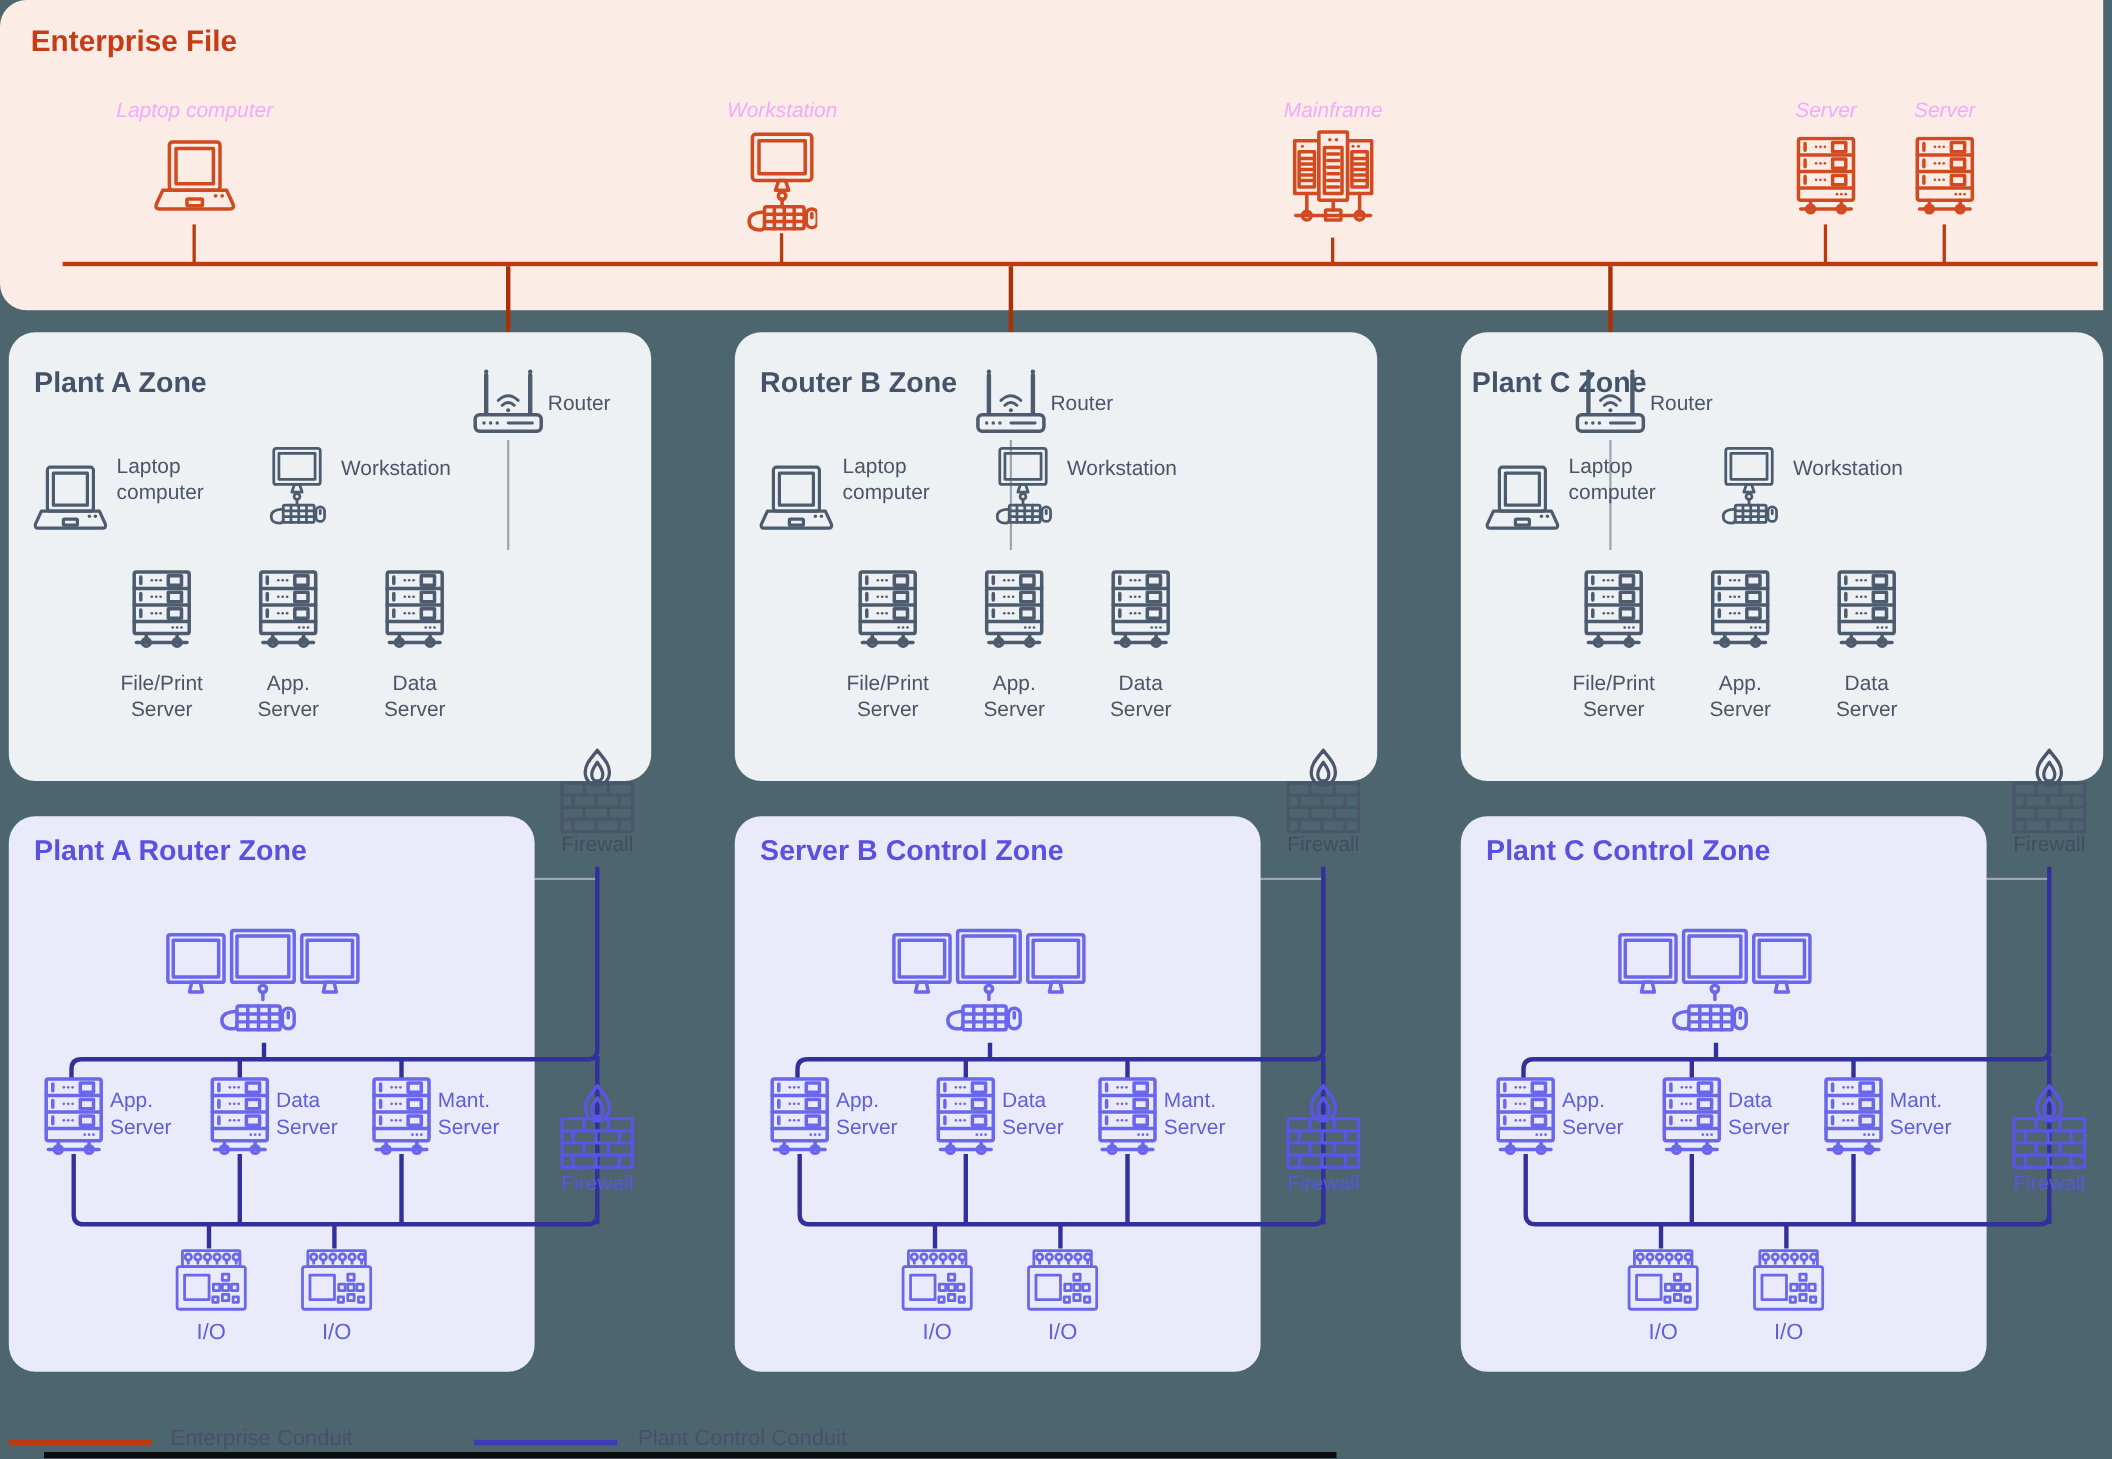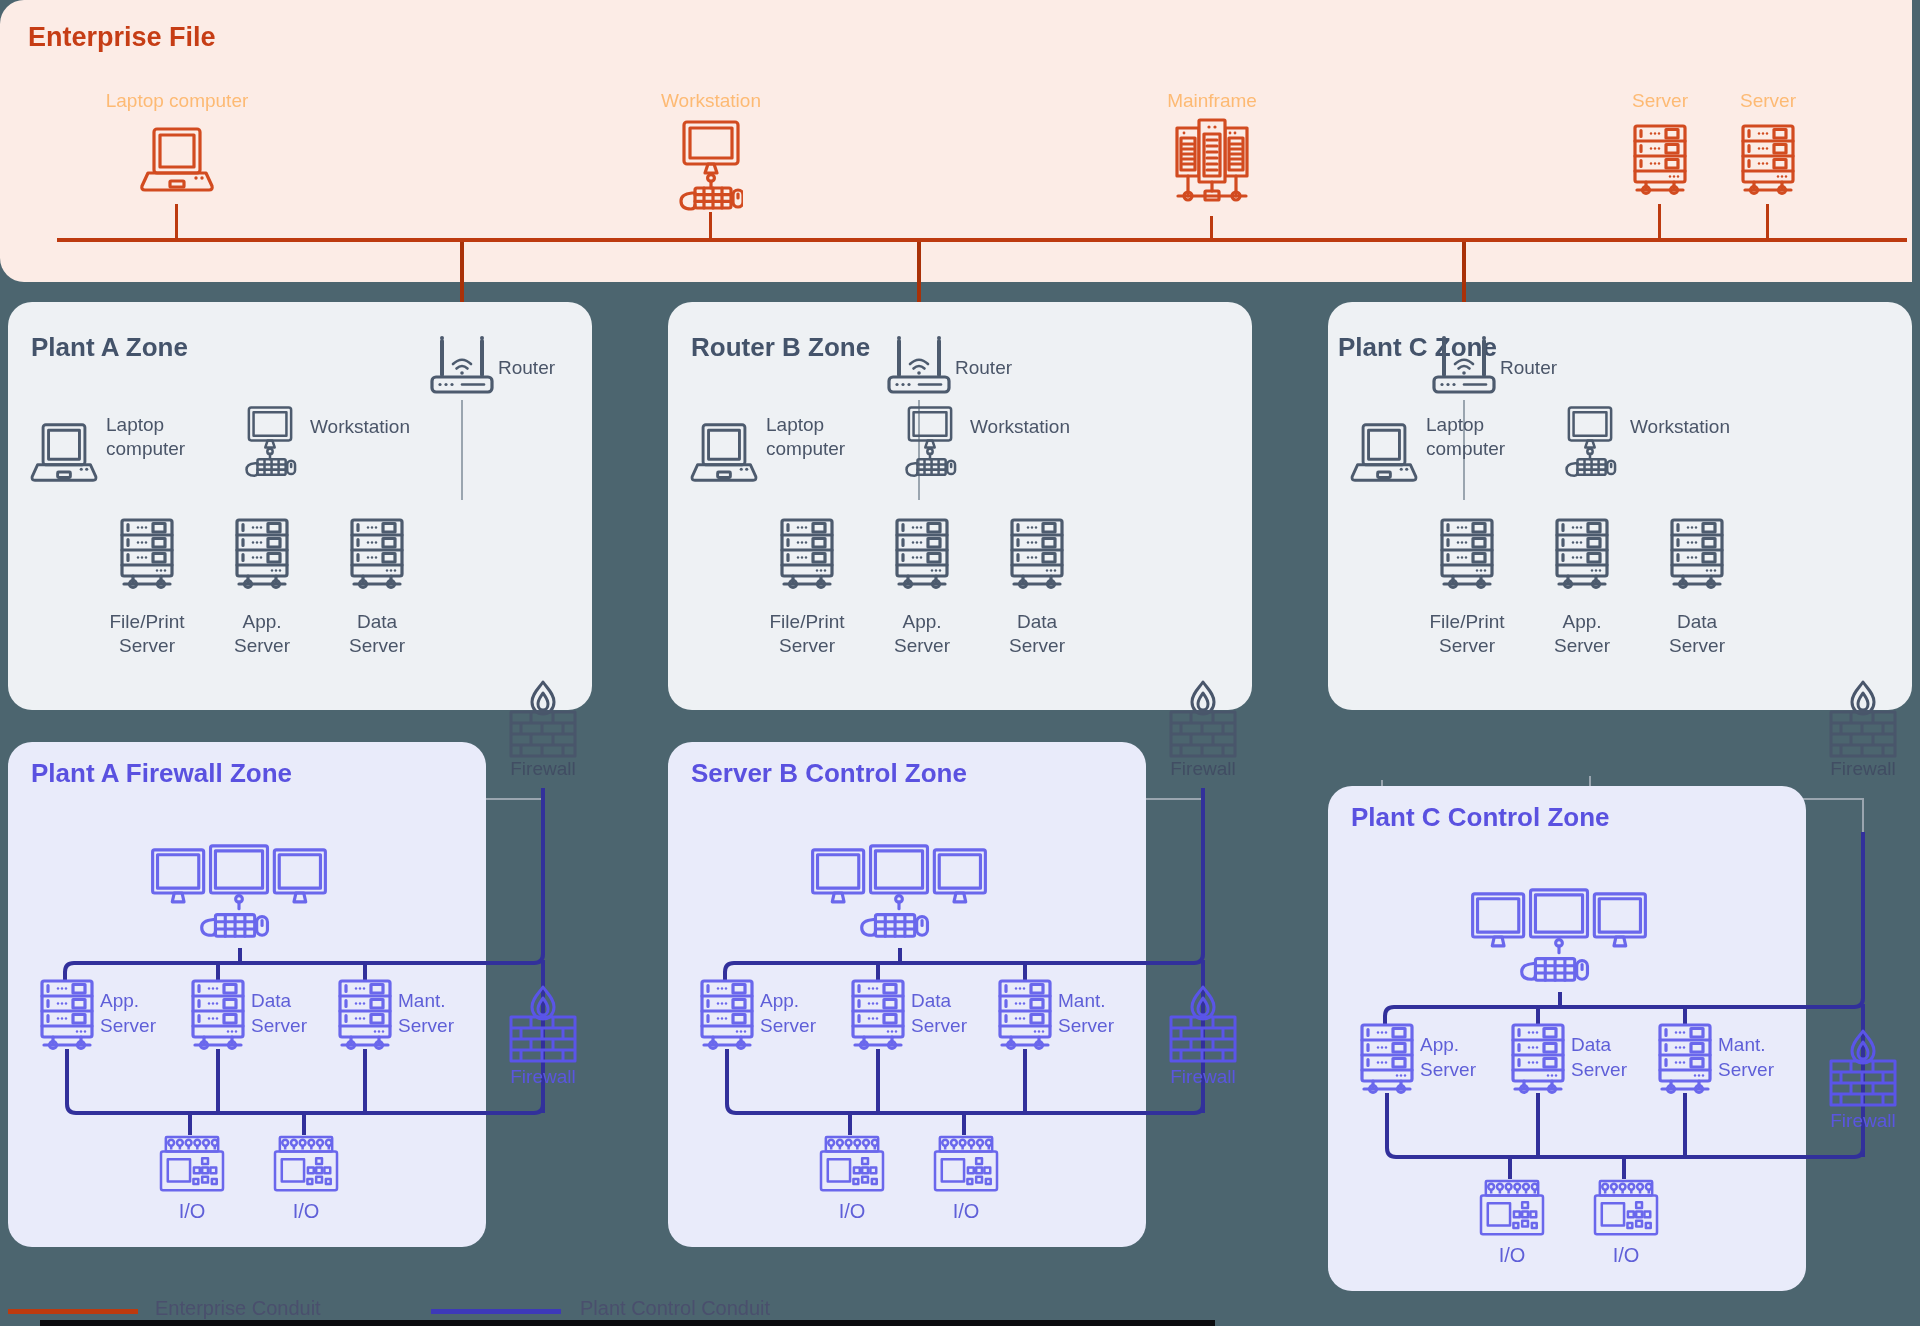--- a/index.html
+++ b/index.html
@@ -1,20 +1,20 @@
 <!DOCTYPE html>
 <html><head>
 <meta charset="utf-8">
 <style>
   html,body{margin:0;padding:0;background:#4c656f;}
   .stage{position:relative;width:1920px;height:1326px;background:#4c656f;overflow:hidden;
          font-family:"Liberation Sans",sans-serif;}
   .ez-box{left:8px;top:0;width:1912px;height:282px;background:#fcece6;border-radius:24px 0 0 24px;}
   .ez-title{position:absolute;font-size:27px;font-weight:bold;color:#c63d15;}
-  .ez-label{position:absolute;font-size:19px;color:#fdba74;text-align:center;width:200px;}
+  .ez-label{position:absolute;font-size:19px;color:#f0abfc;text-align:center;width:200px;font-style:italic;}
   .wire{position:absolute;}
   .red{background:#bd3a0f;}
   .darkred{background:#a93108;}
   .gray{background:#9aa5af;}
   .zone{position:absolute;text-decoration:underline;}
   .plant-box{left:0;top:0;width:584px;height:408px;background:#eef1f4;border-radius:24px;}
   .control-box{left:0;top:0;width:478px;height:505px;background:#e9ebfa;border-radius:24px;}
   .pz-title{position:absolute;font-size:26px;font-weight:bold;color:#44536a;white-space:nowrap;}
   .cz-title{position:absolute;font-size:26px;font-weight:bold;color:#5a51e0;white-space:nowrap;}
   .pz-label{position:absolute;font-size:19px;color:#4a5568;line-height:24px;white-space:nowrap;}
@@ -403,21 +403,21 @@
       <span class="l">Server</span>
     </div>
 
     <svg class="ic ic-fwgray" style="left: 501px; top: 378px; background: transparent;" width="68" height="78" viewBox="0 0 68 78">
         <use href="#sym-firewall"></use>
       </svg>
     <div class="fw-label-gray" style="left:485px;top:456px">Firewall</div>
   </div>
     <div class="zone" style="top: 742px; width: 478px; height: 505px; left: 8px;">
     <div class="control-box"></div>
-    <div class="cz-title" style="left:23px;top:16px">Plant A Firewall Zone</div>
+    <div class="cz-title" style="left:23px;top:16px">Plant A Router Zone</div>
 
     <svg class="ic" style="left:25px;top:40px" width="520" height="360" viewBox="0 0 520 360">
       <g fill="none" stroke="#32309b" stroke-width="4">
         <path d="M207,166 V181"></path>
         <path d="M510,6 V172 Q510,181 501,181 H41 Q32,181 32,190 V199"></path>
         <path d="M185,181 V199 M332,181 V199"></path>
         <path d="M510,178 V331"></path>
         <path d="M34,267 V322 Q34,331 43,331 H501 Q510,331 510,322"></path>
         <path d="M185,267 V331 M332,267 V331"></path>
         <path d="M157,331 V353 M271,331 V353"></path>
@@ -513,21 +513,21 @@
         <use href="#sym-io"></use>
       </svg>
     <div class="cz-label-c" style="left:144px;top:458px">I/O</div>
     <div class="cz-label-c" style="left:258px;top:458px">I/O</div>
 
     <svg class="ic ic-fwblue" style="left:501px;top:243px" width="68" height="78" viewBox="0 0 68 78">
         <use href="#sym-firewall"></use>
       </svg>
     <div class="fw-label-blue" style="left:485px;top:324px">Firewall</div>
   </div>
-    <div class="zone" style="top: 742px; width: 478px; height: 505px; left: 1328px; margin-top: 44px;">
+    <div class="zone" style="top: 742px; width: 478px; height: 505px; left: 1328px;">
     <div class="control-box"></div>
     <div class="cz-title" style="left:23px;top:16px">Plant C Control Zone</div>
 
     <svg class="ic" style="left:25px;top:40px" width="520" height="360" viewBox="0 0 520 360">
       <g fill="none" stroke="#32309b" stroke-width="4">
         <path d="M207,166 V181"></path>
         <path d="M510,6 V172 Q510,181 501,181 H41 Q32,181 32,190 V199"></path>
         <path d="M185,181 V199 M332,181 V199"></path>
         <path d="M510,178 V331"></path>
         <path d="M34,267 V322 Q34,331 43,331 H501 Q510,331 510,322"></path>

